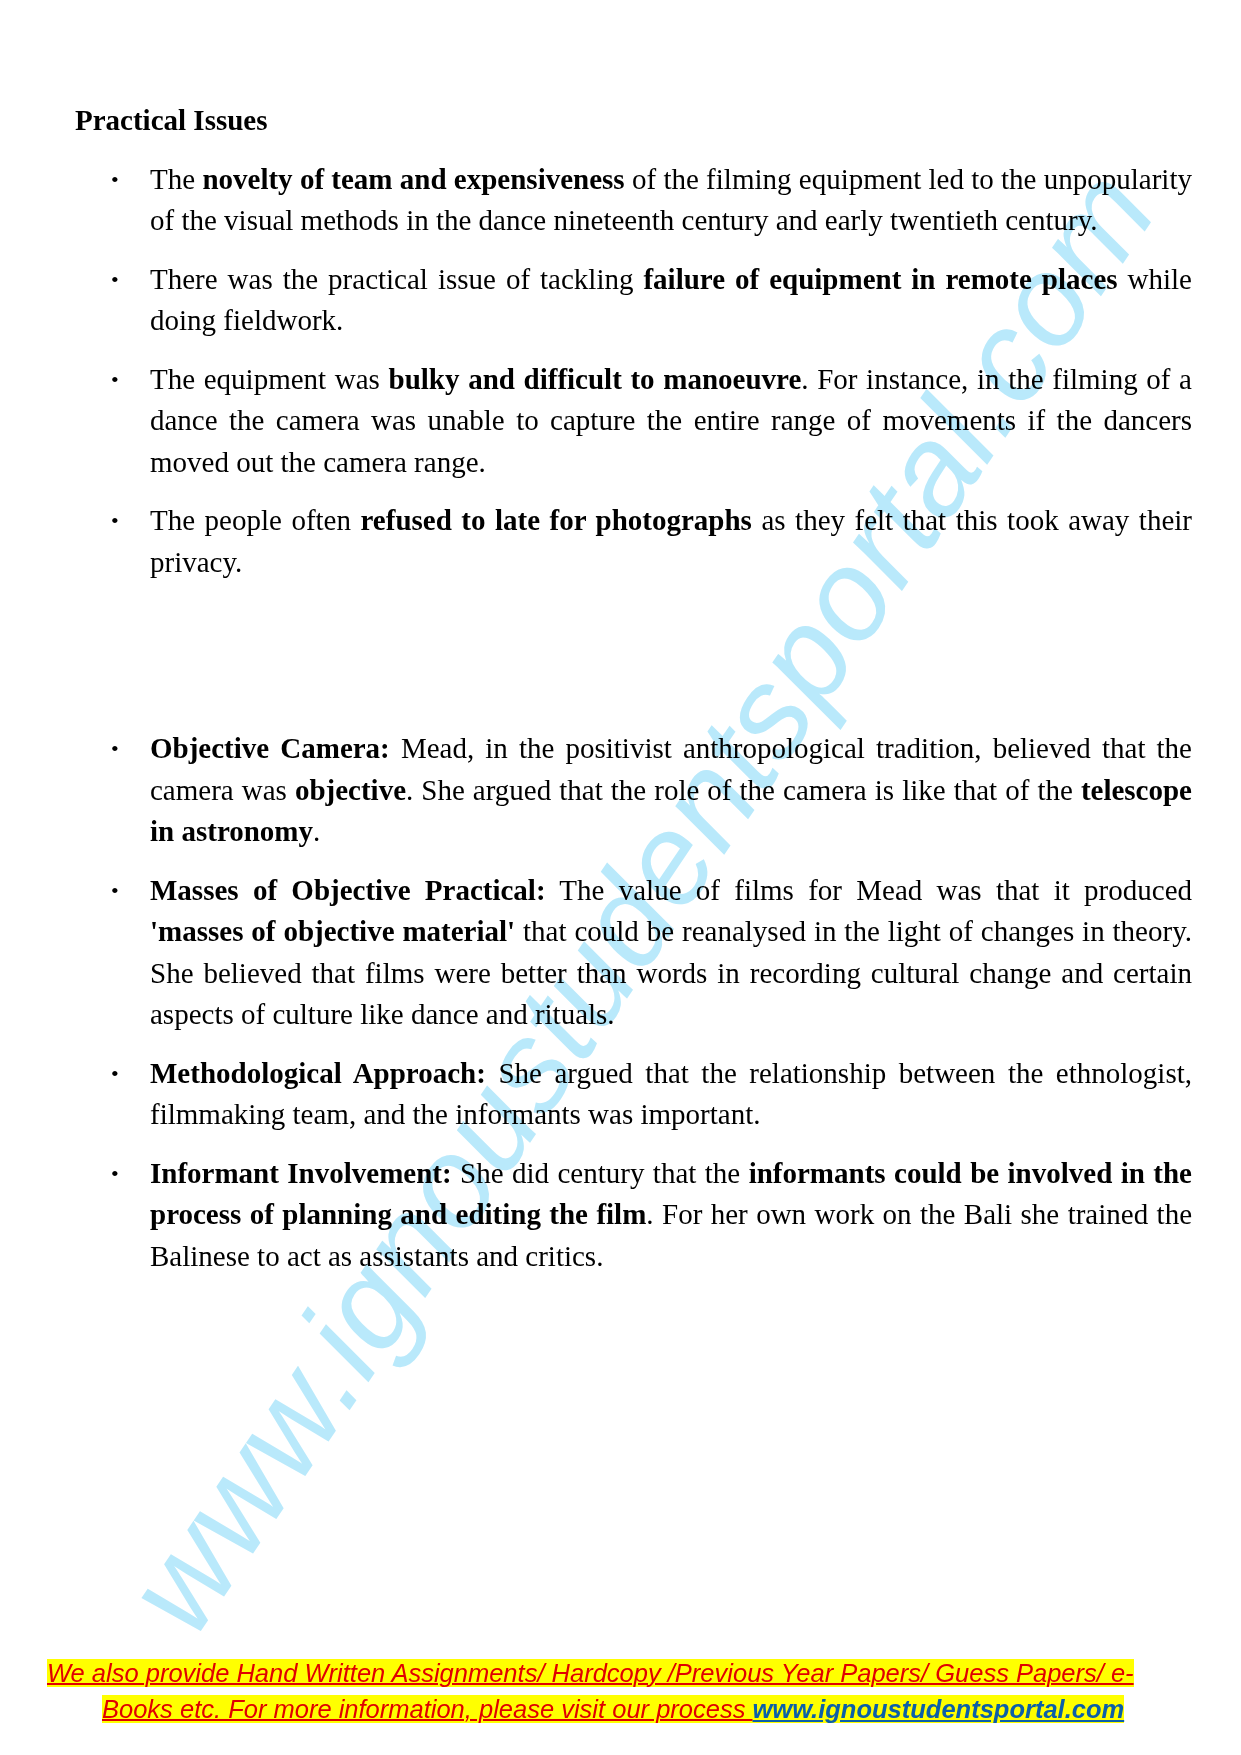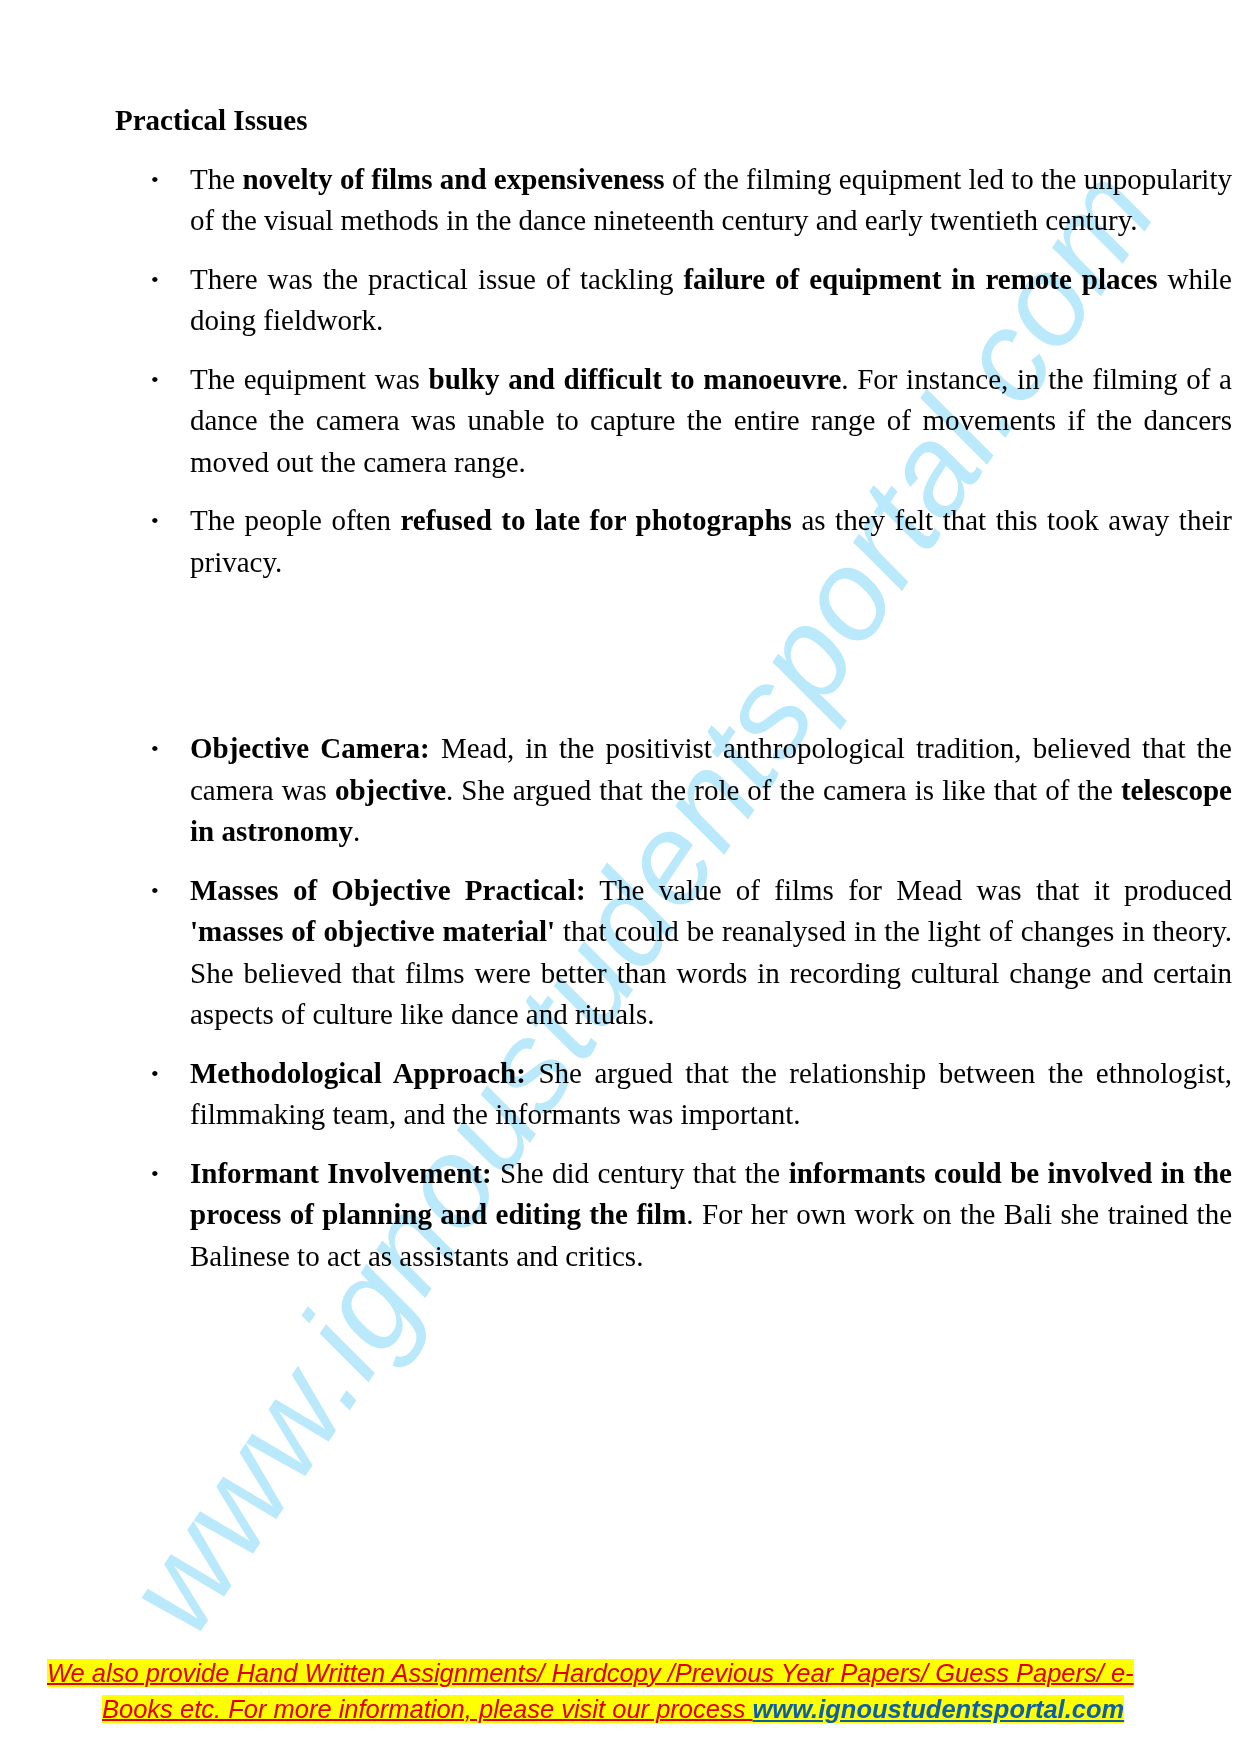--- a/index.html
+++ b/index.html
@@ -4,21 +4,21 @@
 <style>
   html, body { margin: 0; padding: 0; background: #ffffff; }
   body { width: 1241px; height: 1755px; position: relative; overflow: hidden;
          font-family: "Liberation Serif", "DejaVu Serif", serif; color: #000; }
   .page { position: absolute; left: 0; top: 0; width: 1241px; height: 1755px; }
   .watermark { position: absolute; left: 640px; top: 900px; transform: translate(-50%, -50%) rotate(-56deg);
                font-family: "Liberation Sans", "DejaVu Sans", sans-serif; font-style: italic;
                font-size: 128px; color: #b9e9fb; white-space: nowrap; letter-spacing: 1px;
                z-index: 1; pointer-events: none; }
   .content { position: absolute; left: 75px; top: 100px; width: 1117px; z-index: 2;
-             font-size: 29px; line-height: 41.5px; margin-left: 40px; }
+             font-size: 29px; line-height: 41.5px; }
   .heading { font-weight: bold; margin: 0 0 17px 0; }
   ul.bullets { list-style: none; margin: 0; padding: 0; }
   ul.bullets li { position: relative; padding-left: 75px; margin-bottom: 17px; text-align: justify; }
   ul.bullets li .dot { position: absolute; left: 36px; top: 0; font-size: 22px; }
   .gap { height: 128px; }
   .question { font-weight: bold; margin: 0 0 14px 0; text-align: justify; }
   .answer { margin: 0 0 17px 0; text-align: justify; }
   b { font-weight: bold; }
   .footer { position: absolute; left: 0; top: 1655px; width: 1241px; z-index: 3;
             font-family: "Liberation Sans", "DejaVu Sans", sans-serif; font-style: italic;
@@ -36,21 +36,21 @@
 
   <div class="watermark">www.ignoustudentsportal.com</div>
 
   <div class="content">
 
     <div class="heading">Practical Issues</div>
 
     <ul class="bullets">
       <li>
         <span class="dot">•</span>
-        <span>The </span><b>novelty of films and expensiveness</b><span> of the filming equipment led to the unpopularity of the visual methods in the dance nineteenth century and early twentieth century.</span>
+        <span>The </span><b>novelty of team and expensiveness</b><span> of the filming equipment led to the unpopularity of the visual methods in the dance nineteenth century and early twentieth century.</span>
       </li>
       <li>
         <span class="dot">•</span>
         <span>There was the practical issue of tackling </span><b>failure of equipment in remote places</b><span> while doing fieldwork.</span>
       </li>
       <li>
         <span class="dot">•</span>
         <span>The equipment was </span><b>bulky and difficult to manoeuvre</b><span>. For instance, in the filming of a dance the camera was unable to capture the entire range of movements if the dancers moved out the camera range.</span>
       </li>
       <li>

